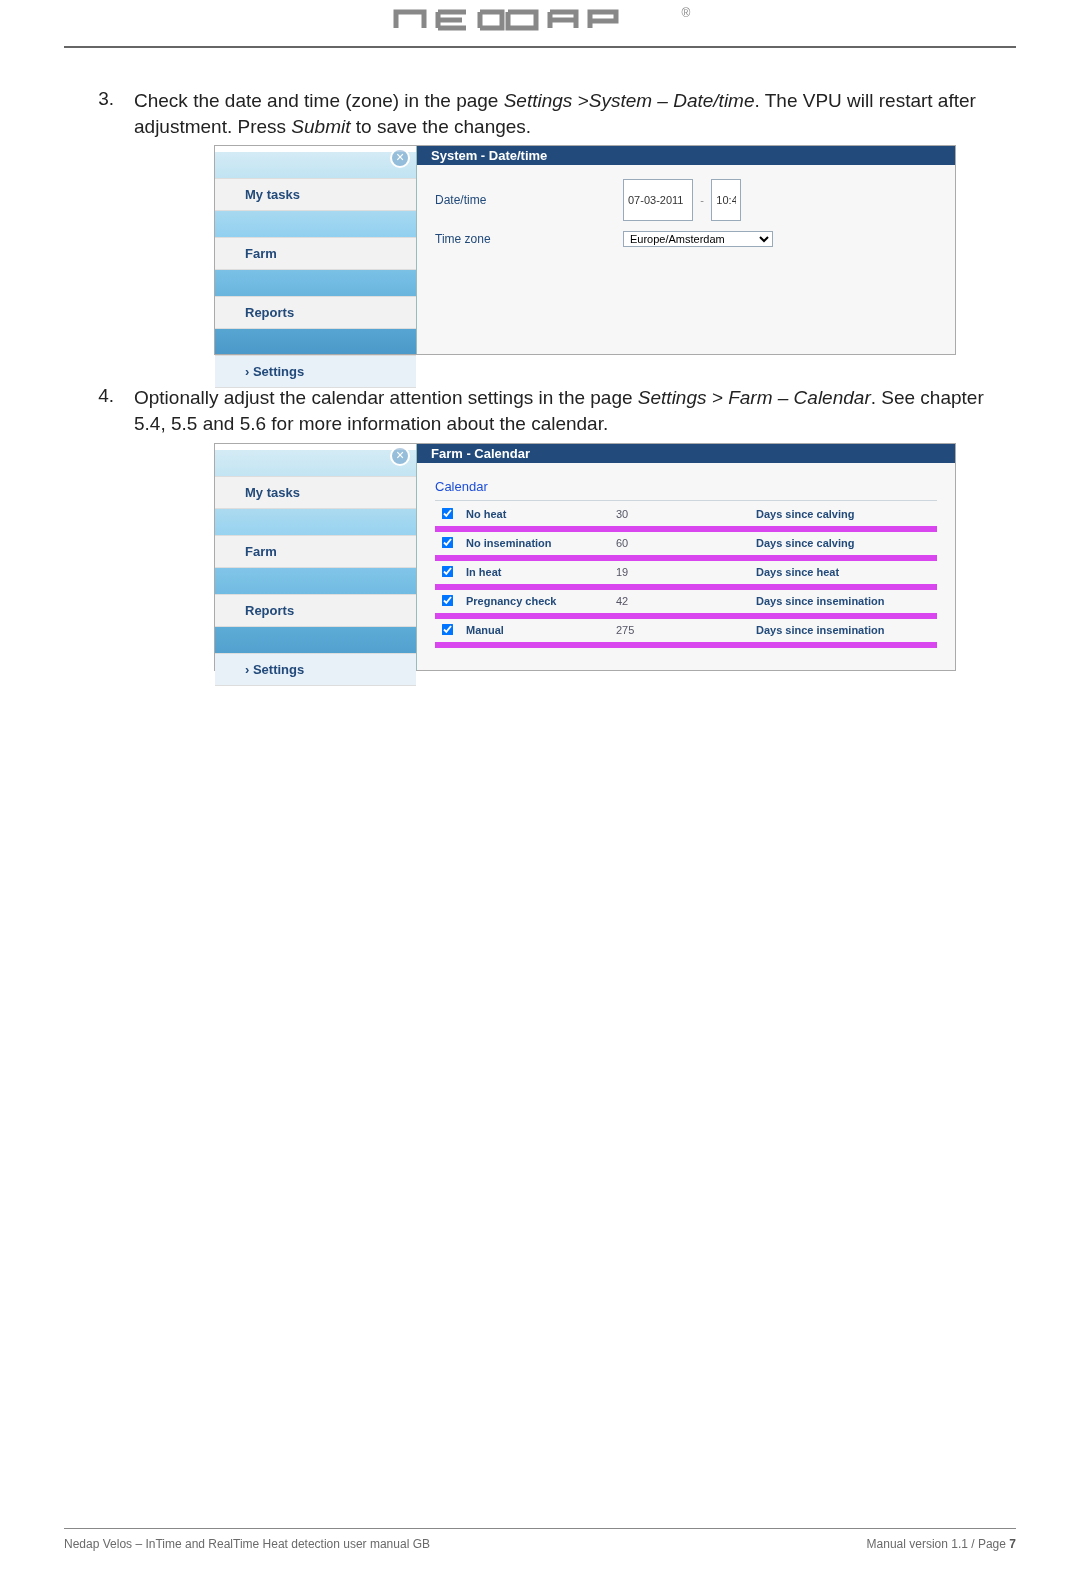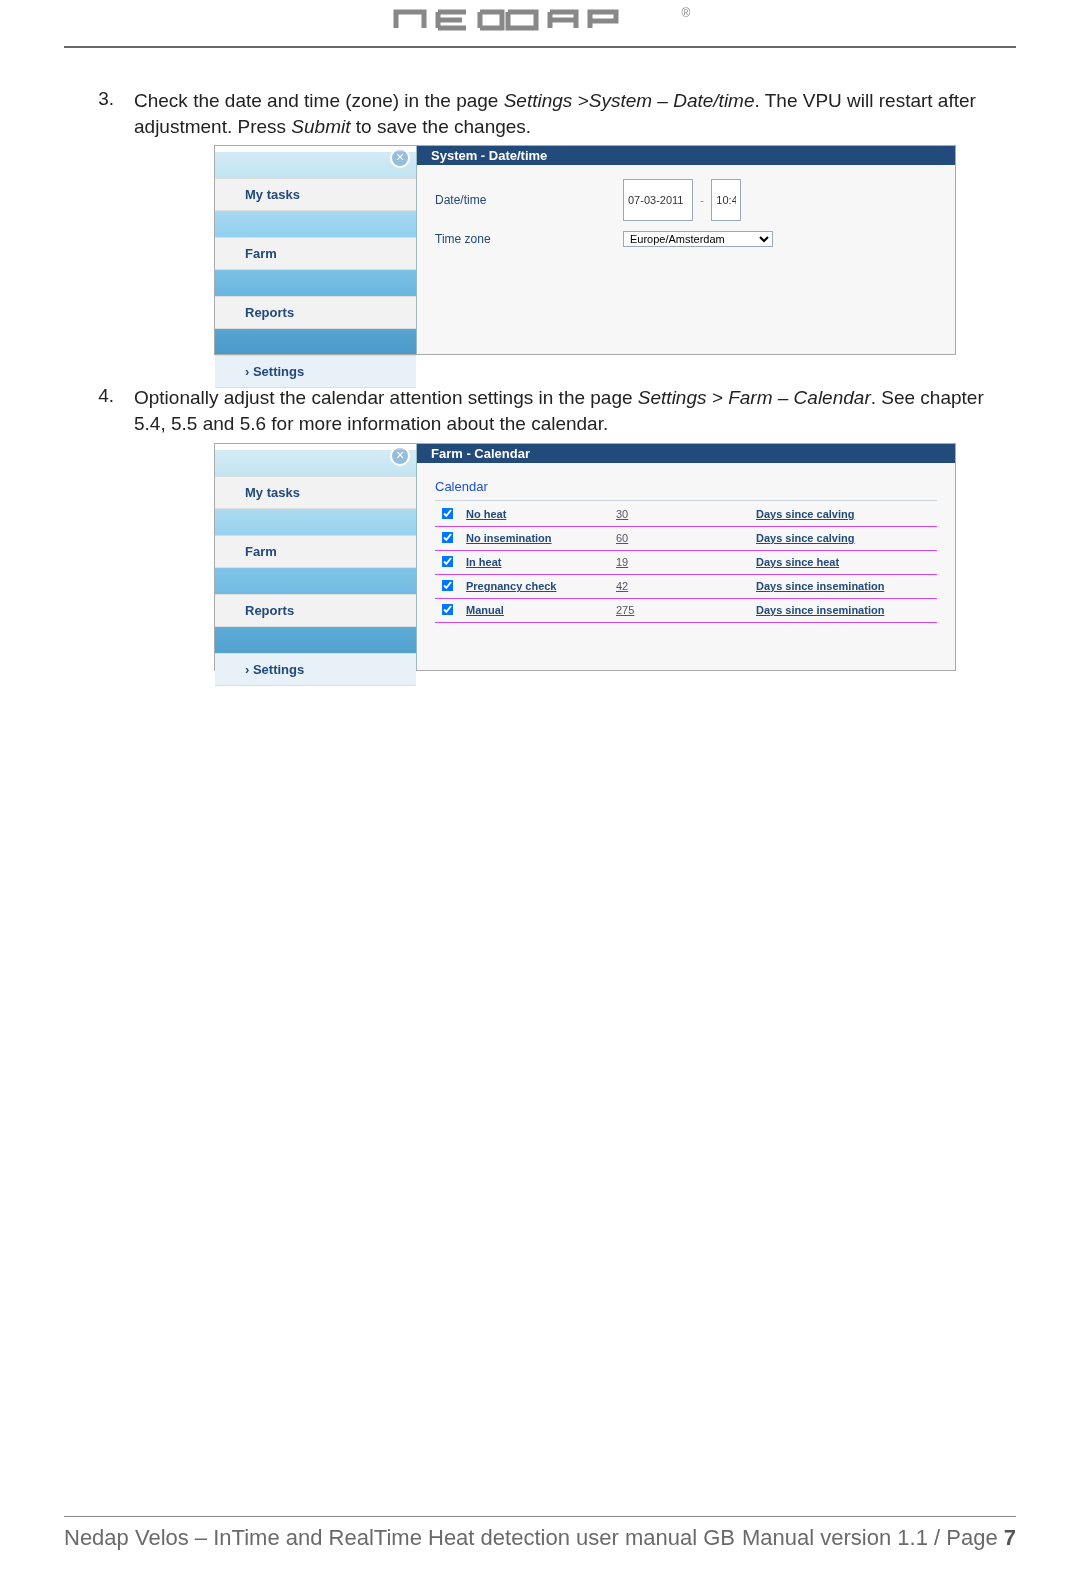--- a/index.html
+++ b/index.html
@@ -120,47 +120,46 @@
   }
   .cal-section-title {
     color: #1d4ed8;
     font-size: 13px;
     padding: 2px 0 6px 0;
     border-bottom: 1px solid #ccd6dc;
     margin-bottom: 2px;
   }
   .cal-table { width: 100%; border-collapse: collapse; }
   .cal-table td {
-    border-bottom: 1px solid #d946ef;
+    border-bottom: 6px solid #d946ef;
     padding: 4px 6px;
     font-size: 11px;
     color: #224a7a;
     font-weight: bold;
     vertical-align: middle;
-    text-decoration: underline;
   }
   .cal-table td.chk { width: 22px; }
   .cal-table td.lbl { width: 150px; }
   .cal-table td.val { width: 140px; color: #556; font-weight: normal; }
   .cal-table td.desc { }
   input[type=checkbox] { transform: scale(.9); }
   .page-footer {
     position: absolute;
     bottom: 26px;
     left: 64px; right: 64px;
   }
   .footer-rule {
     border: none;
     border-top: 1px solid #888;
     margin-bottom: 8px;
   }
   .footer-row {
     display: flex;
     justify-content: space-between;
-    font-size: 22px;
+    font-size: 12px;
     color: #6a6a6a;
   }
   .footer-row .pg { font-weight: bold; color: #555; }
 </style>
 </head>
 <body>
 
 <div class="page-header">
   <span class="logo">
     <svg class="logo-svg" viewBox="0 0 290 28">

